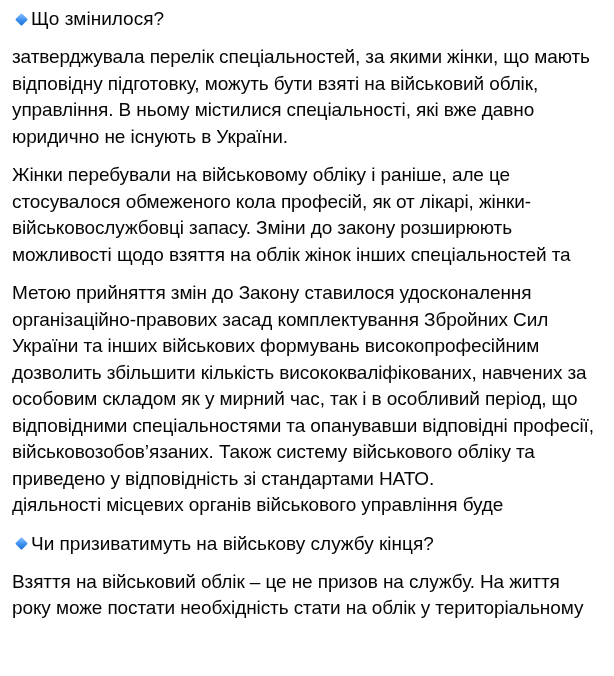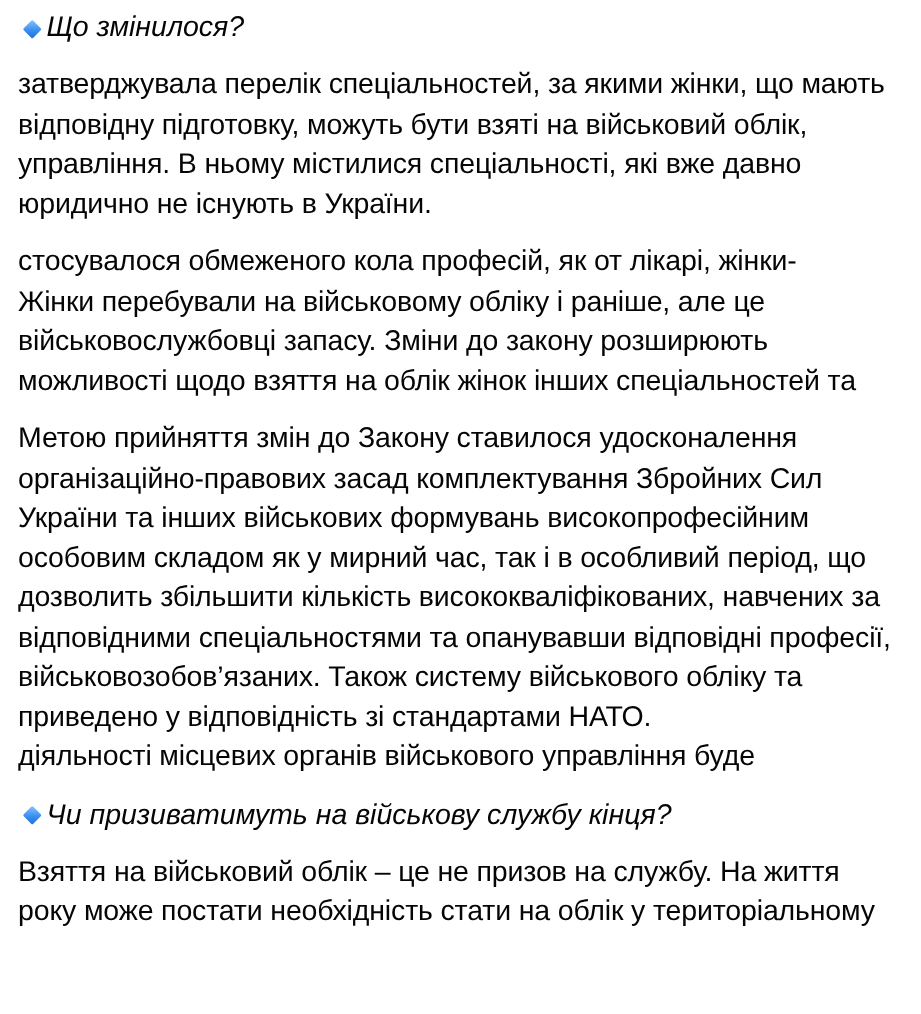--- a/index.html
+++ b/index.html
@@ -19,21 +19,20 @@
       box-sizing: border-box;
       width: 614px;
     }
     .heading {
       display: flex;
       align-items: center;
       font-size: 19px;
       line-height: 26px;
       margin: 0 0 12px 0;
       color: #050505;
-      font-style: italic;
     }
     .heading .diamond {
       display: inline-block;
       width: 9px;
       height: 9px;
       margin: 0 5px 0 5px;
       transform: rotate(45deg);
       background: linear-gradient(135deg, #8cc4ff 0%, #3b8ff0 55%, #1f6fd6 100%);
       border-radius: 1px;
       flex: 0 0 auto;
@@ -60,32 +59,32 @@
   </div>
 
   <div class="para">
     <span class="line">затверджувала перелік спеціальностей, за якими жінки, що мають</span>
     <span class="line">відповідну підготовку, можуть бути взяті на військовий облік,</span>
     <span class="line">управління. В ньому містилися спеціальності, які вже давно</span>
     <span class="line">юридично не існують в України.</span>
   </div>
 
   <div class="para">
+    <span class="line">Жінки перебували на військовому обліку і раніше, але це</span>
     <span class="line">стосувалося обмеженого кола професій, як от лікарі, жінки-</span>
-    <span class="line">Жінки перебували на військовому обліку і раніше, але це</span>
     <span class="line">військовослужбовці запасу. Зміни до закону розширюють</span>
     <span class="line">можливості щодо взяття на облік жінок інших спеціальностей та</span>
   </div>
 
   <div class="para">
     <span class="line">Метою прийняття змін до Закону ставилося удосконалення</span>
     <span class="line">організаційно-правових засад комплектування Збройних Сил</span>
     <span class="line">України та інших військових формувань високопрофесійним</span>
+    <span class="line">дозволить збільшити кількість висококваліфікованих, навчених за</span>
     <span class="line">особовим складом як у мирний час, так і в особливий період, що</span>
-    <span class="line">дозволить збільшити кількість висококваліфікованих, навчених за</span>
     <span class="line">відповідними спеціальностями та опанувавши відповідні професії,</span>
     <span class="line">військовозобов’язаних. Також систему військового обліку та</span>
     <span class="line">приведено у відповідність зі стандартами НАТО.</span>
     <span class="line">діяльності місцевих органів військового управління буде</span>
   </div>
 
   <div class="heading">
     <span class="diamond"></span>
     <span>Чи призиватимуть на військову службу кінця?</span>
   </div>

